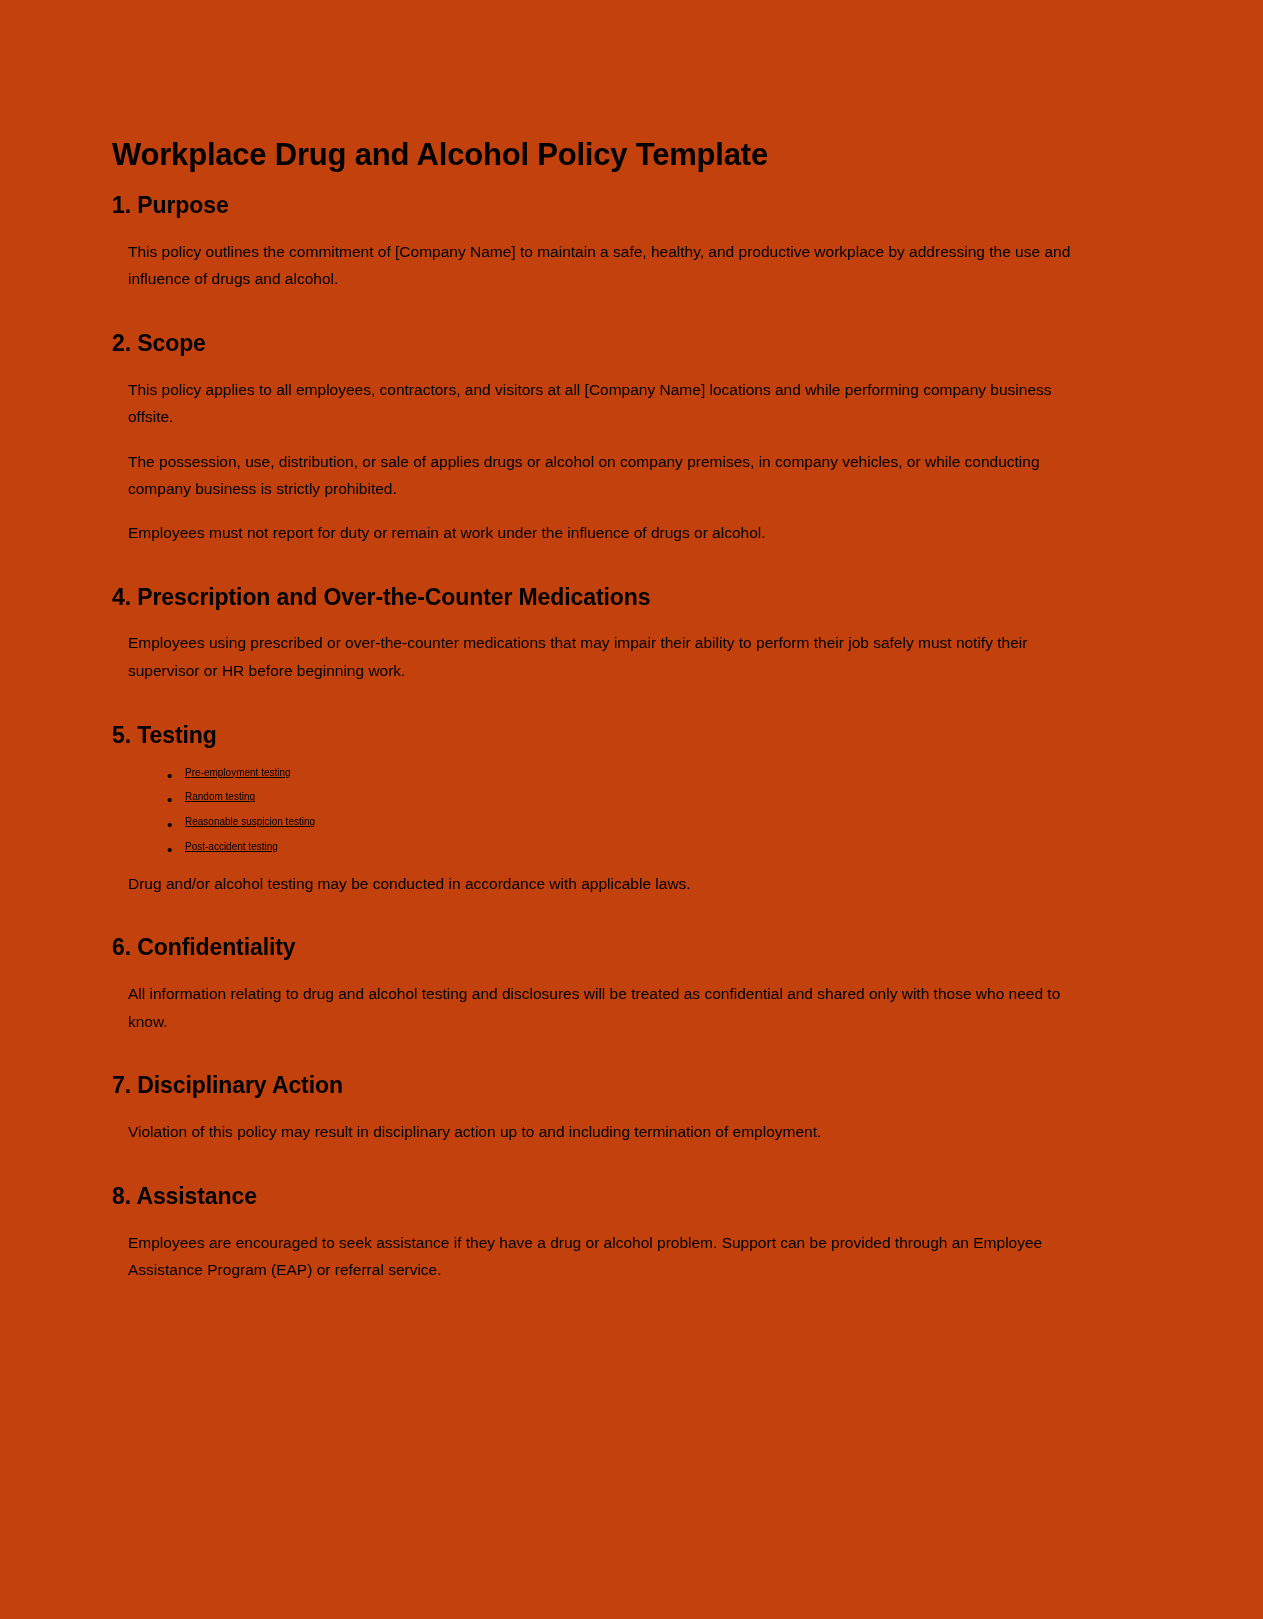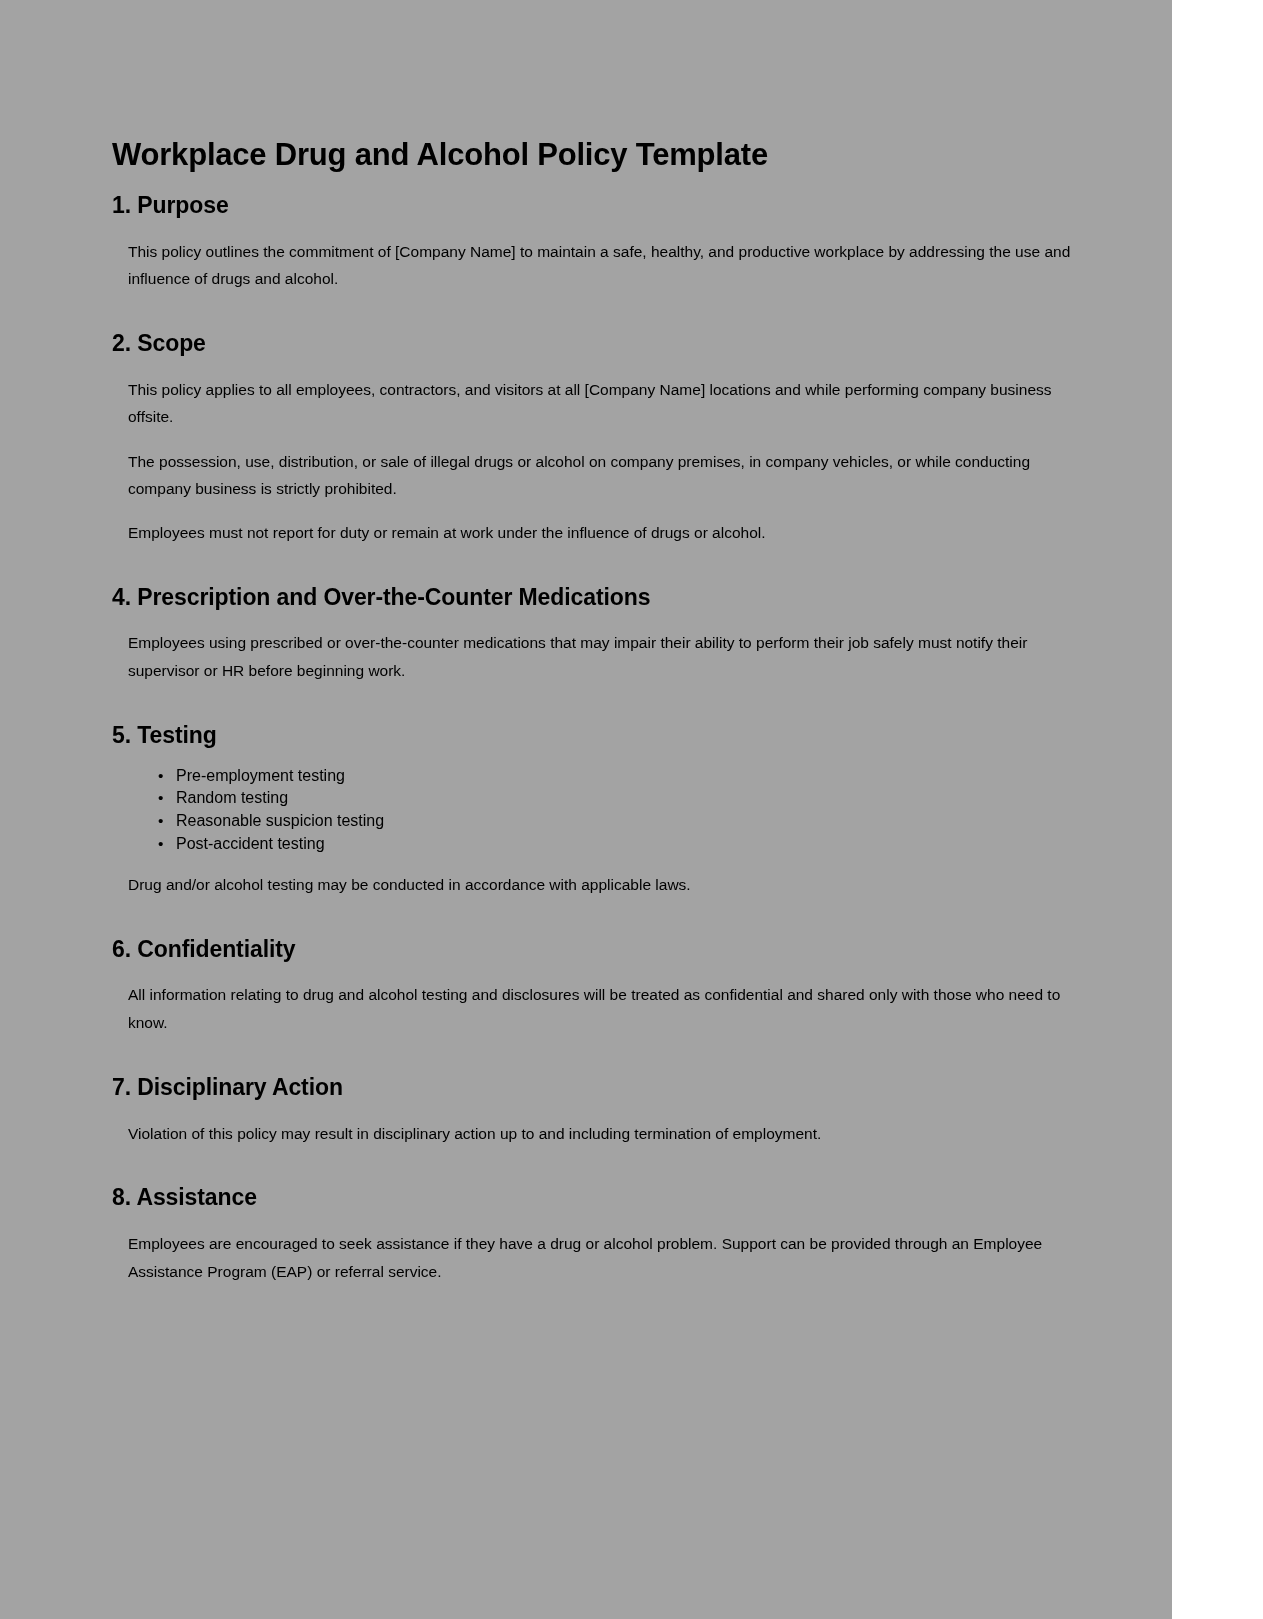--- a/index.html
+++ b/index.html
@@ -10,24 +10,24 @@
   }
   body {
     width: 1263px;
     height: 1619px;
     font-family: "Liberation Sans", sans-serif;
     color: #000000;
     overflow: hidden;
   }
   .page {
     box-sizing: border-box;
-    width: 1172px;
+    width: 1263px;
     height: 1619px;
     padding: 112px 112px 0 112px;
-    background: #a3a3a3;
+    background: #c2410c;
   }
   .doc {
     width: 980px;
   }
   .doc-title {
     font-size: 31px;
     font-weight: bold;
     line-height: 1.25;
     letter-spacing: -0.2px;
     margin: 24px 0 0 0;
@@ -58,25 +58,26 @@
   .para + .para {
     margin-top: 16px;
   }
   ul.bullets {
     margin: 16px 0 0 0;
     padding-left: 60px;
     list-style: none;
   }
   ul.bullets li {
     position: relative;
-    font-size: 16px;
+    font-size: 10px;
     line-height: 1.18;
-    margin: 4px;
+    margin: 13px;
     padding: 0 0 0 0;
     color: #000000;
+    text-decoration: underline;
   }
   ul.bullets li::before {
     content: "\2022";
     position: absolute;
     left: -18px;
     top: 0;
     font-size: 15.5px;
     line-height: 1.18;
     color: #000000;
   }
@@ -93,21 +94,21 @@
       <h2 class="section-heading">1. Purpose</h2>
       <p class="para">This policy outlines the commitment of [Company Name] to maintain a safe, healthy, and productive workplace by addressing the use and influence of drugs and alcohol.</p>
     </section>
 
     <section class="section">
       <h2 class="section-heading">2. Scope</h2>
       <p class="para">This policy applies to all employees, contractors, and visitors at all [Company Name] locations and while performing company business offsite.</p>
     </section>
 
     <section class="section">
-      <p class="para">The possession, use, distribution, or sale of illegal drugs or alcohol on company premises, in company vehicles, or while conducting company business is strictly prohibited.</p>
+      <p class="para">The possession, use, distribution, or sale of applies drugs or alcohol on company premises, in company vehicles, or while conducting company business is strictly prohibited.</p>
       <p class="para">Employees must not report for duty or remain at work under the influence of drugs or alcohol.</p>
     </section>
 
     <section class="section">
       <h2 class="section-heading">4. Prescription and Over-the-Counter Medications</h2>
       <p class="para">Employees using prescribed or over-the-counter medications that may impair their ability to perform their job safely must notify their supervisor or HR before beginning work.</p>
     </section>
 
     <section class="section">
       <h2 class="section-heading">5. Testing</h2>

